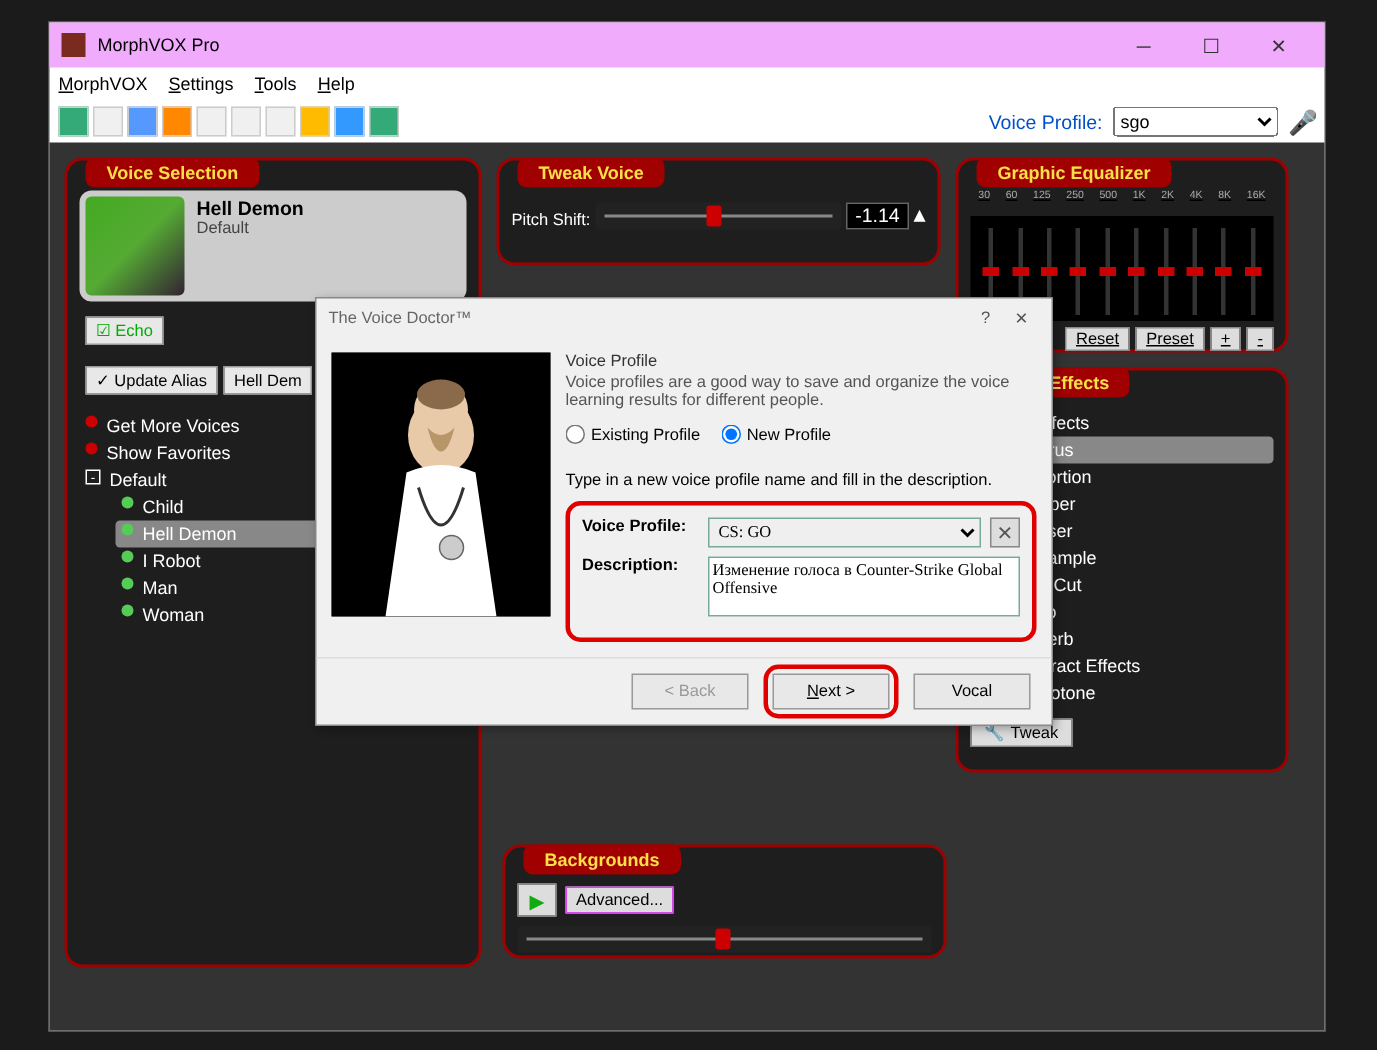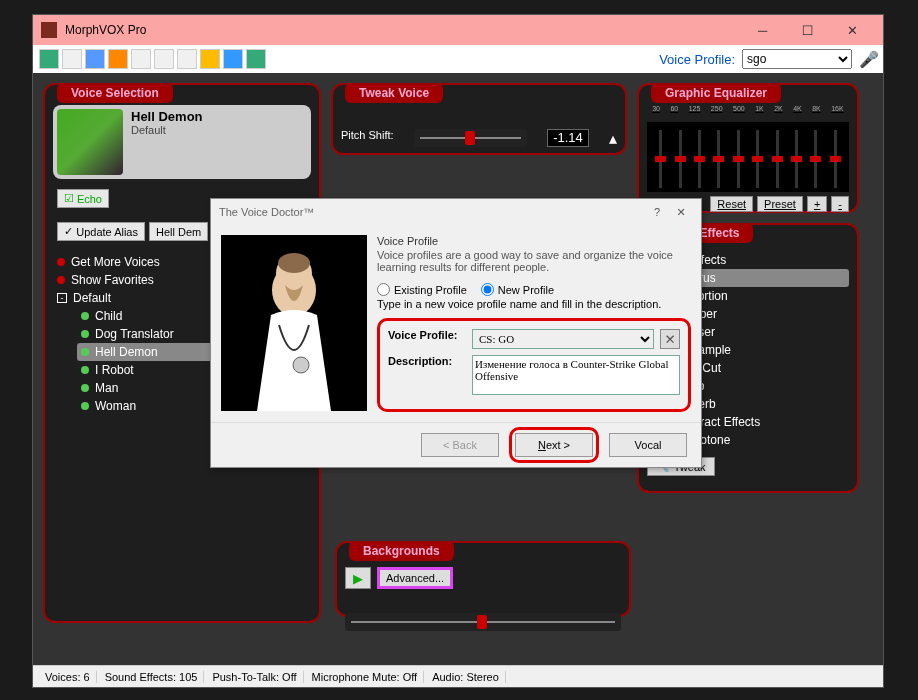--- a/index.html
+++ b/index.html
@@ -1,52 +1,52 @@
 <!DOCTYPE html>
 <html><head>
 <meta charset="utf-8">
 <style>
 * { box-sizing: border-box; margin: 0; padding: 0; font-family: Tahoma, sans-serif; }
 body { background: #1b1b1b; width: 918px; height: 700px; overflow: hidden; position: relative; }
 .window { position: absolute; left: 32px; top: 14px; width: 852px; height: 674px; background: #fff; border: 1px solid #555; display: flex; flex-direction: column; }
-.titlebar { height: 30px; display: flex; align-items: center; padding: 12px 8px; background: #fca5a5; }
+.titlebar { height: 30px; display: flex; align-items: center; padding: 12px 8px; background: #f0abfc; }
 .titlebar .logo { width: 16px; height: 16px; background: #7b2a1f; margin-right: 8px; }
 .titlebar .title { font-size: 12px; flex: 1; }
 .titlebar .winbtn { width: 45px; height: 28px; display: flex; align-items: center; justify-content: center; font-size: 13px; color: #333; }
 .menubar { height: 22px; display: flex; align-items: center; padding: 0 6px; gap: 14px; font-size: 12px; }
 .menubar span u { text-decoration: underline; }
 .toolbar { height: 28px; display: flex; align-items: center; padding: 0 6px; gap: 3px; }
 .toolbar .tb { width: 20px; height: 20px; display: inline-block; border: 1px solid #ccc; background: #f0f0f0; }
 .toolbar .spacer { flex: 1; }
 .toolbar .vplabel { font-size: 13px; color: #0050c8; margin-right: 4px; }
 .toolbar select { height: 20px; width: 110px; font-size: 12px; }
 .toolbar .mic { width: 18px; height: 18px; color: #0050c8; margin-left: 4px; }
 .main { flex: 1; background: #333; padding: 10px; display: flex; gap: 10px; position: relative; }
 .panel { background: #1e1e1e; border: 2px solid #a00000; border-radius: 12px; position: relative; padding: 20px 8px 8px 8px; }
-.panel-header { position: absolute; top: -2px; left: 12px; background: #a00000; color: #f9a8d4; font-size: 12px; font-weight: bold; padding: 3px 14px; border-radius: 6px 6px 6px 6px; }
+.panel-header { position: absolute; top: -2px; left: 12px; background: #a00000; color: #fde047; font-size: 12px; font-weight: bold; padding: 3px 14px; border-radius: 6px 6px 6px 6px; }
 .col1 { width: 278px; display: flex; flex-direction: column; gap: 10px; }
 .col2 { width: 296px; display: flex; flex-direction: column; gap: 10px; }
 .col3 { width: 222px; display: flex; flex-direction: column; gap: 10px; }
 .vsel { height: 540px; }
 .vsel-top { display: flex; gap: 8px; padding: 4px; background: #ccc; border-radius: 8px; }
 .avatar { width: 66px; height: 66px; background: linear-gradient(135deg,#4a2,#5a3 50%,#323); border-radius: 4px; }
 .vsel-info { flex: 1; }
 .vsel-info .name { font-weight: bold; font-size: 13px; }
 .vsel-info .sub { font-size: 11px; color: #444; }
 .vsel-btns { display: flex; gap: 4px; margin-top: 6px; padding: 4px; }
 .smallbtn { background: #e8e8e8; border: 1px solid #999; font-size: 11px; padding: 2px 6px; display: inline-flex; align-items: center; gap: 3px; }
 .tree { margin-top: 8px; color: #fff; font-size: 12px; }
-.tree .item { padding: 2px 4px; display: flex; align-items: center; gap: 6px; }
+.tree .item { padding: 2px 4px; display: flex; gap: 6px; }
 .tree .bullet { width: 8px; height: 8px; border-radius: 50%; background: #c00; }
 .tree .bullet.g { background: #5c5; }
 .tree .minus { width: 10px; height: 10px; border: 1px solid #fff; color:#fff; font-size: 9px; display:flex; align-items:center; justify-content:center; line-height:8px; }
 .tree .sub { padding-left: 24px; }
 .tree .selected { background: #888; border-radius: 3px; }
 .tweak { height: 72px; }
-.slider-row { display: flex; align-items: flex-start; gap: 20px; margin-top: 24px; }
+.slider-row { display: flex; align-items: flex-end; gap: 3px; margin-top: 6px; }
 .slider { flex: 1; height: 18px; background: #222; position: relative; border-radius: 3px; }
 .slider::before { content:""; position:absolute; left:6px; right:6px; top:8px; height:2px; background:#888; }
 .thumb { position: absolute; top: 2px; width: 10px; height: 14px; background: #c00; border-radius: 2px; }
 .valbox { width: 42px; height: 18px; background: #000; color: #fff; font-size: 13px; text-align: center; border: 1px solid #666; }
 .label { color: #fff; font-size: 11px; }
 .eq { height: 130px; text-decoration: underline; }
 .eq-grid { background: #000; height: 70px; margin-top: 10px; display: flex; justify-content: space-around; align-items: flex-end; padding: 4px; position: relative; }
 .eq-slider { width: 3px; height: 58px; background: #333; position: relative; }
 .eq-slider .h { position: absolute; left: -4px; width: 11px; height: 6px; background: #c00; top: 26px; }
 .eq-labels { display:flex; justify-content:space-around; color:#aaa; font-size:7px; margin-bottom:2px; }
@@ -54,36 +54,36 @@
 .eqbtn { background: #ddd; border: 1px solid #888; font-size: 11px; padding: 1px 6px; }
 .veffects { height: 270px; }
 .vfx-list { color: #fff; font-size: 12px; margin-top: 6px; }
 .vfx-list .item { padding: 2px 4px; display: flex; align-items: center; gap: 6px; }
 .vfx-list .sel { background: #888; border-radius: 3px; }
 .tweakbtn { margin-top: 8px; background:#ddd; border:1px solid #888; font-size:11px; padding:2px 8px; display:inline-flex; align-items:center; gap:4px; }
 .backgrounds { position: absolute; left: 302px; bottom: 48px; width: 296px; height: 76px; }
 .bg-row { display:flex; gap:6px; align-items:center; margin-top: 4px; }
 .playbtn { width: 26px; height: 22px; background:#ddd; border:1px solid #888; color:#1a1; font-size:13px; display:flex; align-items:center; justify-content:center; }
 .bg-select { flex:1; height:20px; font-size:11px; }
-.advbtn { background:#ddd; border:3px solid #d946ef; font-size:11px; padding:2px 6px; }
+.advbtn { background:#ddd; border:1px solid #d946ef; font-size:11px; padding:2px 6px; }
 .statusbar { height: 22px; background: #f0f0f0; border-top: 1px solid #ccc; display: flex; align-items: center; font-size: 11px; padding: 0 6px; gap: 2px; }
 .statusbar span { border-right: 1px solid #ccc; padding: 0 6px; }
 
 .dialog { position: absolute; left: 210px; top: 198px; width: 492px; background: #f0f0f0; border: 1px solid #888; box-shadow: 2px 2px 6px rgba(0,0,0,0.3); }
 .dialog-title { height: 26px; display: flex; align-items: center; padding: 0 8px; font-size: 11px; color: #666; }
 .dialog-title .sp { flex: 1; }
 .dialog-title .x { width: 24px; text-align: center; color: #555; }
 .dialog-header { background: linear-gradient(#222,#3a3a3a); color: #fff; font-size: 15px; font-weight: bold; padding: 6px 14px; }
 .dialog-body { display: flex; padding: 10px; gap: 10px; }
 .doctor { width: 146px; height: 176px; background: #000; display:flex; align-items:flex-end; justify-content:center; position:relative; }
 .doctor svg { width:100%; height:100%; }
 .dialog-right { flex: 1; font-size: 11px; }
 .dialog-right .group-title { color: #333; padding-bottom: 2px; }
 .dialog-right .desc { color: #555; margin-bottom: 10px; }
-.radio-row { display: flex; gap: 14px; margin-bottom: 2px; }
+.radio-row { display: flex; gap: 14px; margin-bottom: 18px; }
 .radio-row label { display: flex; align-items: center; gap: 4px; }
 .highlight-box { border: 3px solid #e00000; border-radius: 10px; padding: 8px; }
 .form-row { display: flex; align-items: flex-start; gap: 6px; margin-bottom: 6px; }
 .form-row .lbl { width: 78px; font-weight: bold; }
 .form-row input, .form-row textarea, .form-row select { flex: 1; font-size: 11px; padding: 2px; border: 1px solid #7a9; font-family: Tahoma; }
 .form-row textarea { height: 40px; resize: none; }
 .del-btn { width: 20px; height: 20px; background: #ddd; border: 1px solid #888; color: #555; }
 .dialog-footer { display: flex; justify-content: flex-end; gap: 10px; padding: 10px 14px; border-top: 1px solid #ddd; }
 .dlgbtn { width: 78px; height: 24px; background: #e8e8e8; border: 1px solid #999; font-size: 11px; }
 .dlgbtn.disabled { color: #999; }
@@ -92,20 +92,26 @@
 </head>
 <body>
 
 <div class="window">
   <div class="titlebar">
     <div class="logo"></div>
     <div class="title">MorphVOX Pro</div>
     <div class="winbtn">─</div>
     <div class="winbtn">☐</div>
     <div class="winbtn">✕</div>
+  </div>
+  <div class="menubar">
+    <span><u>M</u>orphVOX</span>
+    <span><u>S</u>ettings</span>
+    <span><u>T</u>ools</span>
+    <span><u>H</u>elp</span>
   </div>
   <div class="toolbar">
     <span class="tb" style="background:#3a7"></span>
     <span class="tb"></span>
     <span class="tb" style="background:#59f"></span>
     <span class="tb" style="background:#f80"></span>
     <span class="tb"></span>
     <span class="tb"></span>
     <span class="tb"></span>
     <span class="tb" style="background:#fb0"></span>
@@ -145,24 +151,20 @@
             </div>
           <div class="item">
               <span class="minus">-</span>
               <span>Default</span>
             </div>
           <div class="sub">
             <div class="item">
                 <span class="bullet g"></span>
                 <span>Child</span>
               </div>
-            <div class="item">
-                <span class="bullet g"></span>
-                <span>Dog Translator</span>
-              </div>
             <div class="item selected">
                 <span class="bullet g"></span>
                 <span>Hell Demon</span>
               </div>
             <div class="item">
                 <span class="bullet g"></span>
                 <span>I Robot</span>
               </div>
             <div class="item">
                 <span class="bullet g"></span>
@@ -305,27 +307,20 @@
         <div class="playbtn">▶</div>
         <button class="advbtn">Advanced...</button>
       </div>
       <div class="slider-row">
         <div class="slider">
             <div class="thumb" style="left:48%"></div>
           </div>
       </div>
     </div>
   </div>
-  <div class="statusbar">
-    <span>Voices: 6</span>
-    <span>Sound Effects: 105</span>
-    <span>Push-To-Talk: Off</span>
-    <span>Microphone Mute: Off</span>
-    <span>Audio: Stereo</span>
-  </div>
 </div>
 
 <div class="dialog">
   <div class="dialog-title">
     <span>The Voice Doctor™</span>
     <div class="sp"></div>
     <div class="x">?</div>
     <div class="x">✕</div>
   </div>
   <div class="dialog-body">

